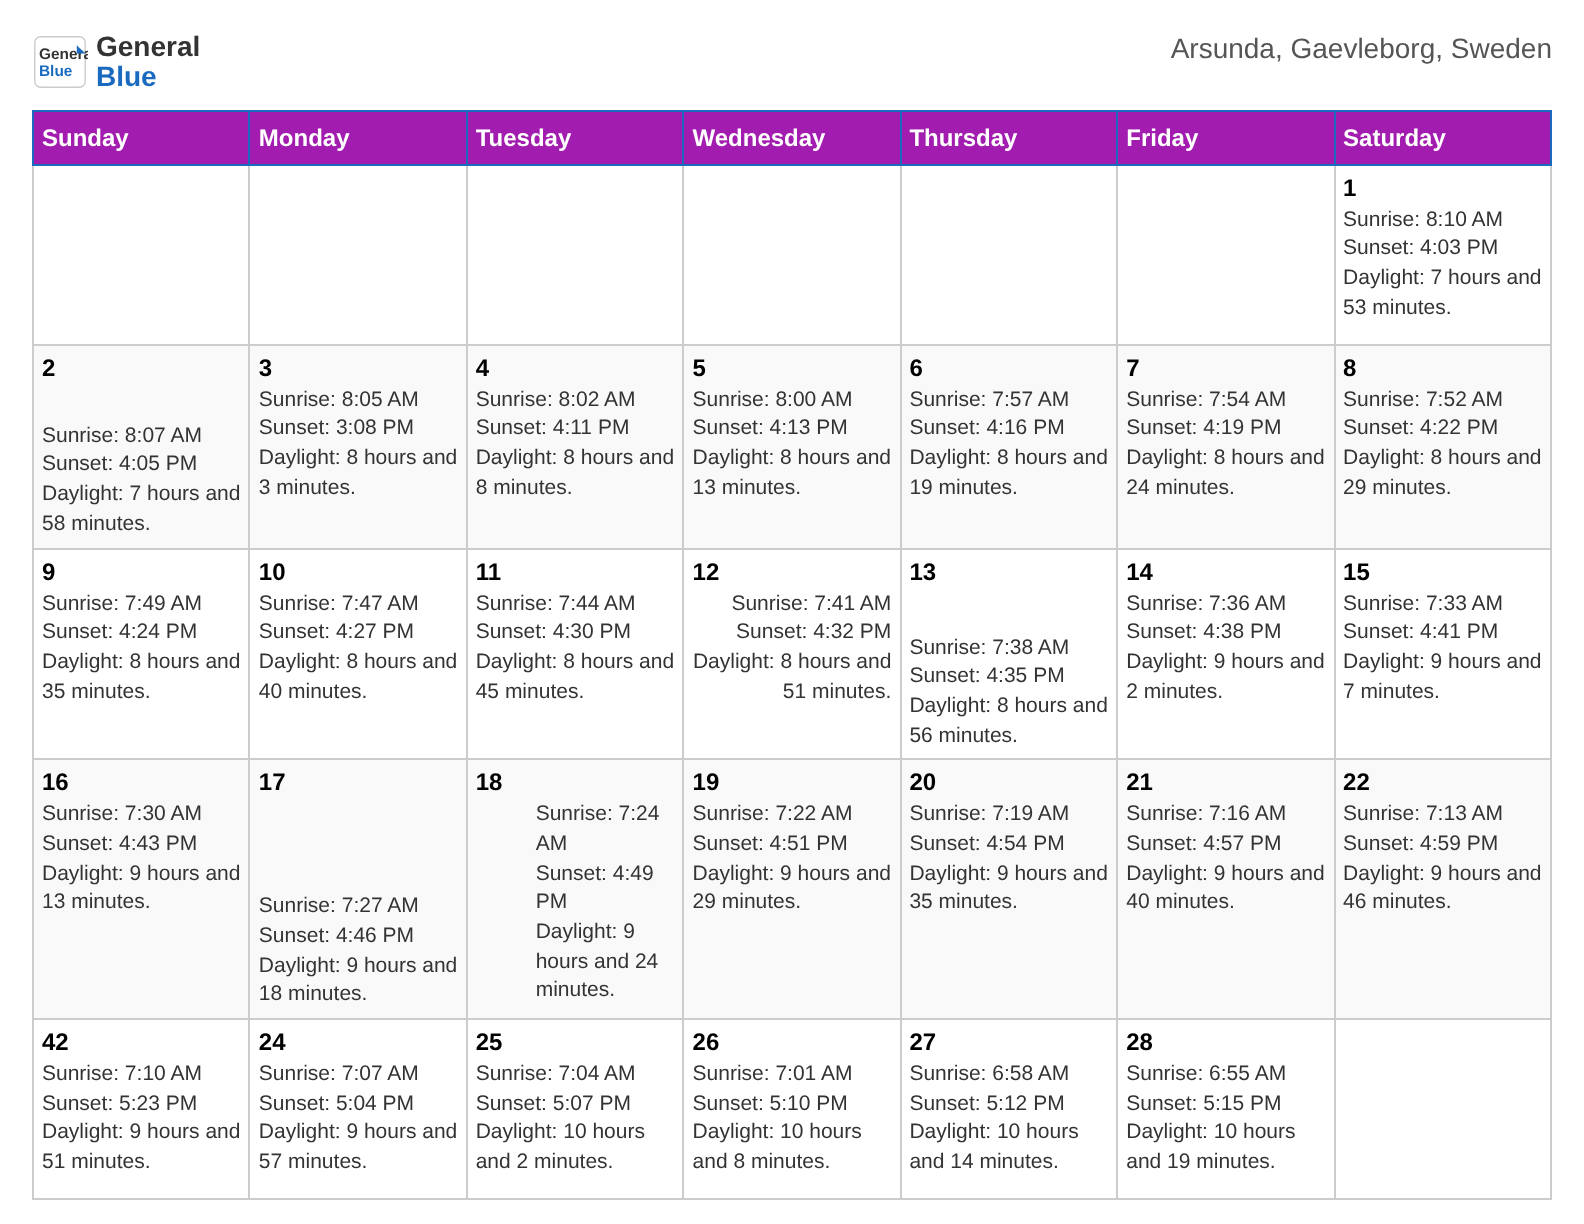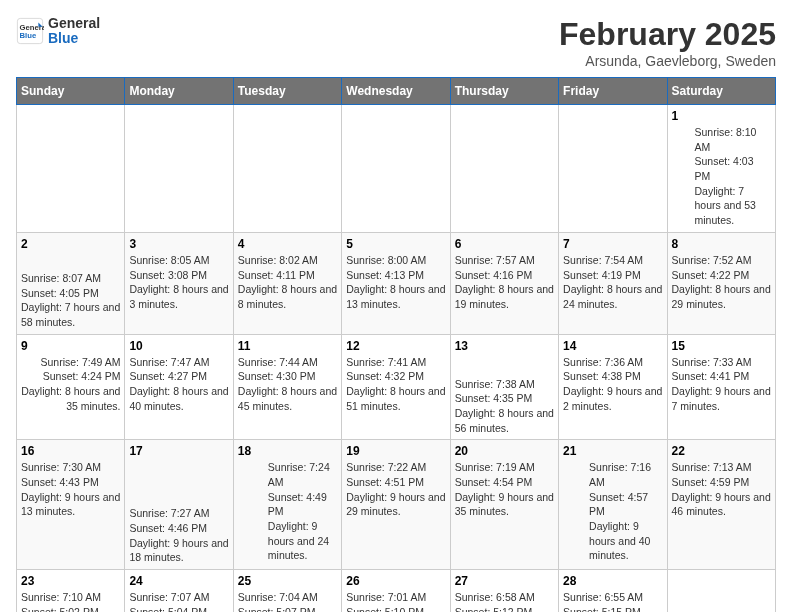--- a/index.html
+++ b/index.html
@@ -36,21 +36,21 @@
     .subtitle {
       font-size: 14px;
       color: #555;
     }
     table {
       width: 100%;
       border-collapse: collapse;
       font-size: 11px;
     }
     thead th {
-      background: #737373;
+      background: #a21caf;
       color: #fff;
       padding: 6px 4px;
       text-align: left;
       font-size: 12px;
       font-weight: bold;
       border: 1px solid #1a6bbf;
     }
     tbody td {
       border: 1px solid #ccc;
       vertical-align: top;
@@ -92,21 +92,20 @@
     <div>
       <div style="font-size:14px;font-weight:bold;color:#333;line-height:1.1;">
         <span style="color:#333;">General</span>
       </div>
       <div style="font-size:14px;font-weight:bold;color:#1a6bbf;line-height:1.1;">
         <span>Blue</span>
       </div>
     </div>
   </div>
   <div class="title-block">
-    <div class="month-title">February 2025</div>
     <div class="subtitle">Arsunda, Gaevleborg, Sweden</div>
   </div>
 </div>
 
 <table>
   <thead>
     <tr>
     <th>Sunday</th>
         <th>Monday</th>
         <th>Tuesday</th>
@@ -119,21 +118,21 @@
   <tbody id="calendar-body">
   <tr>
         <td class="empty-cell"></td>
         <td class="empty-cell"></td>
         <td class="empty-cell"></td>
         <td class="empty-cell"></td>
         <td class="empty-cell"></td>
         <td class="empty-cell"></td>
         <td>
           <div class="day-num">1</div>
-          <div class="day-info" style="white-space: pre-line; margin-left: 23px;">Sunrise: 8:10 AM
+          <div class="day-info" style="white-space: pre-line;">Sunrise: 8:10 AM
 Sunset: 4:03 PM
 Daylight: 7 hours and 53 minutes.</div>
         </td>
       </tr>
       <tr>
         <td>
           <div class="day-num">2</div>
           <div class="day-info" style="white-space: pre-line; margin-top: 20px;">Sunrise: 8:07 AM
 Sunset: 4:05 PM
 Daylight: 7 hours and 58 minutes.</div>
@@ -171,39 +170,39 @@
         <td>
           <div class="day-num">8</div>
           <div class="day-info" style="white-space: pre-line;">Sunrise: 7:52 AM
 Sunset: 4:22 PM
 Daylight: 8 hours and 29 minutes.</div>
         </td>
       </tr>
       <tr>
         <td>
           <div class="day-num">9</div>
-          <div class="day-info" style="white-space: pre-line; text-align: right;">Sunrise: 7:49 AM
+          <div class="day-info" style="white-space: pre-line;">Sunrise: 7:49 AM
 Sunset: 4:24 PM
 Daylight: 8 hours and 35 minutes.</div>
         </td>
         <td>
           <div class="day-num">10</div>
           <div class="day-info" style="white-space: pre-line;">Sunrise: 7:47 AM
 Sunset: 4:27 PM
 Daylight: 8 hours and 40 minutes.</div>
         </td>
         <td>
           <div class="day-num">11</div>
           <div class="day-info" style="white-space: pre-line;">Sunrise: 7:44 AM
 Sunset: 4:30 PM
 Daylight: 8 hours and 45 minutes.</div>
         </td>
         <td>
           <div class="day-num">12</div>
-          <div class="day-info" style="white-space: pre-line;">Sunrise: 7:41 AM
+          <div class="day-info" style="white-space: pre-line; text-align: right;">Sunrise: 7:41 AM
 Sunset: 4:32 PM
 Daylight: 8 hours and 51 minutes.</div>
         </td>
         <td>
           <div class="day-num">13</div>
           <div class="day-info" style="white-space: pre-line; margin-top: 24px;">Sunrise: 7:38 AM
 Sunset: 4:35 PM
 Daylight: 8 hours and 56 minutes.</div>
         </td>
         <td>
@@ -245,36 +244,36 @@
 Daylight: 9 hours and 29 minutes.</div>
         </td>
         <td>
           <div class="day-num">20</div>
           <div class="day-info" style="white-space: pre-line;">Sunrise: 7:19 AM
 Sunset: 4:54 PM
 Daylight: 9 hours and 35 minutes.</div>
         </td>
         <td>
           <div class="day-num">21</div>
-          <div class="day-info" style="white-space: pre-line; margin-left: 26px;">Sunrise: 7:16 AM
+          <div class="day-info" style="white-space: pre-line;">Sunrise: 7:16 AM
 Sunset: 4:57 PM
 Daylight: 9 hours and 40 minutes.</div>
         </td>
         <td>
           <div class="day-num">22</div>
           <div class="day-info" style="white-space: pre-line;">Sunrise: 7:13 AM
 Sunset: 4:59 PM
 Daylight: 9 hours and 46 minutes.</div>
         </td>
       </tr>
       <tr>
         <td>
-          <div class="day-num">23</div>
+          <div class="day-num">42</div>
           <div class="day-info" style="white-space: pre-line;">Sunrise: 7:10 AM
-Sunset: 5:02 PM
+Sunset: 5:23 PM
 Daylight: 9 hours and 51 minutes.</div>
         </td>
         <td>
           <div class="day-num">24</div>
           <div class="day-info" style="white-space: pre-line;">Sunrise: 7:07 AM
 Sunset: 5:04 PM
 Daylight: 9 hours and 57 minutes.</div>
         </td>
         <td>
           <div class="day-num">25</div>

